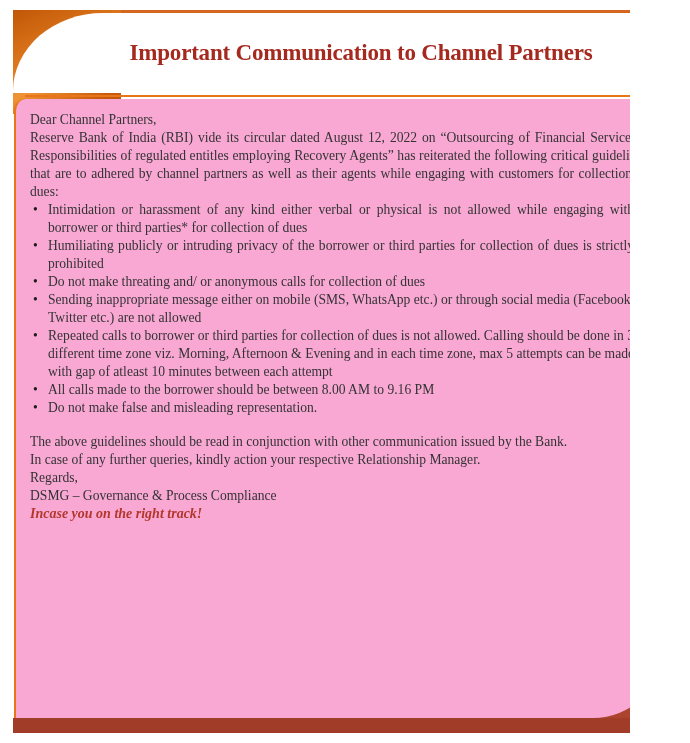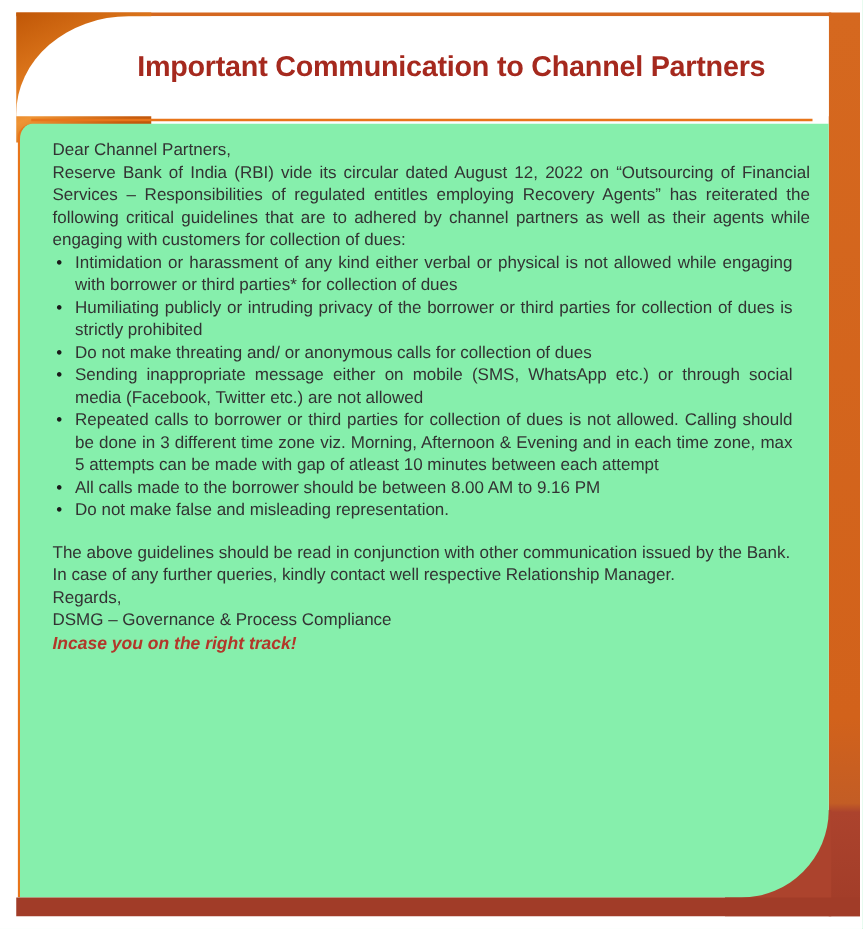--- a/index.html
+++ b/index.html
@@ -1,21 +1,21 @@
 <!DOCTYPE html>
 <html><head>
 <meta charset="utf-8">
 <style>
   html, body { margin: 0; padding: 0; background: #ffffff; }
   .page {
     position: relative;
-    width: 690px;
+    width: 630px;
     height: 743px;
     background: #ffffff;
-    font-family: Liberation Sans, sans-serif;
+    font-family: Liberation Serif, serif;
     overflow: hidden;
   }
 
   
   .top-line {
     position: absolute; left: 13px; top: 10px;
     width: 652px; height: 3px;
     background: #D4671F;
   }
   .corner-wedge {
@@ -60,26 +60,26 @@
     position: absolute; left: 13px; top: 718px;
     width: 675px; height: 15px;
     background: #A13C28;
     z-index: 2;
   }
 
   
   .content-box {
     position: absolute; left: 14px; top: 99px;
     width: 649px; height: 619px;
-    background: #86efac;
+    background: #f9a8d4;
     border-left: 2px solid #E8751A;
     border-top-left-radius: 12px;
     border-bottom-right-radius: 70px;
     box-sizing: border-box;
-    padding: 12px 15px 0 26px;
+    padding: 12px 15px 0 14px;
     z-index: 1;
     color: #333333;
     font-size: 13.6px;
     line-height: 18px;
   }
   .content-box p { margin: 0; text-align: justify; }
   .p-salutation { margin-bottom: 16px; }
   .p-intro      { margin-bottom: 16px; }
   ul.guidelines {
     margin: 0 14px 16px 0; padding: 0;
@@ -137,21 +137,21 @@
       <li>Do not make threating and/ or anonymous calls for collection of dues</li>
       <li>Sending inappropriate message either on mobile (SMS, WhatsApp etc.) or through social media (Facebook, Twitter etc.) are not allowed</li>
       <li>Repeated calls to borrower or third parties for collection of dues is not allowed. Calling should be done in 3 different time zone viz. Morning, Afternoon &amp; Evening and in each time zone, max 5 attempts can be made with gap of atleast 10 minutes between each attempt</li>
       <li>All calls made to the borrower should be between 8.00 AM to 9.16 PM</li>
       <li>Do not make false and misleading representation.</li>
     </ul>
 
     <p class="p-note1">The above guidelines should be read in conjunction with other communication issued by the Bank.</p>
 
 
-    <p class="p-note3">In case of any further queries, kindly contact well respective Relationship Manager.</p>
+    <p class="p-note3">In case of any further queries, kindly action your respective Relationship Manager.</p>
 
 
     <p class="p-regards">Regards,</p>
 
     <p class="p-signature">DSMG – Governance &amp; Process Compliance</p>
 
     <p class="p-tagline">Incase you on the right track!</p>
 
   </div>
 </div>

